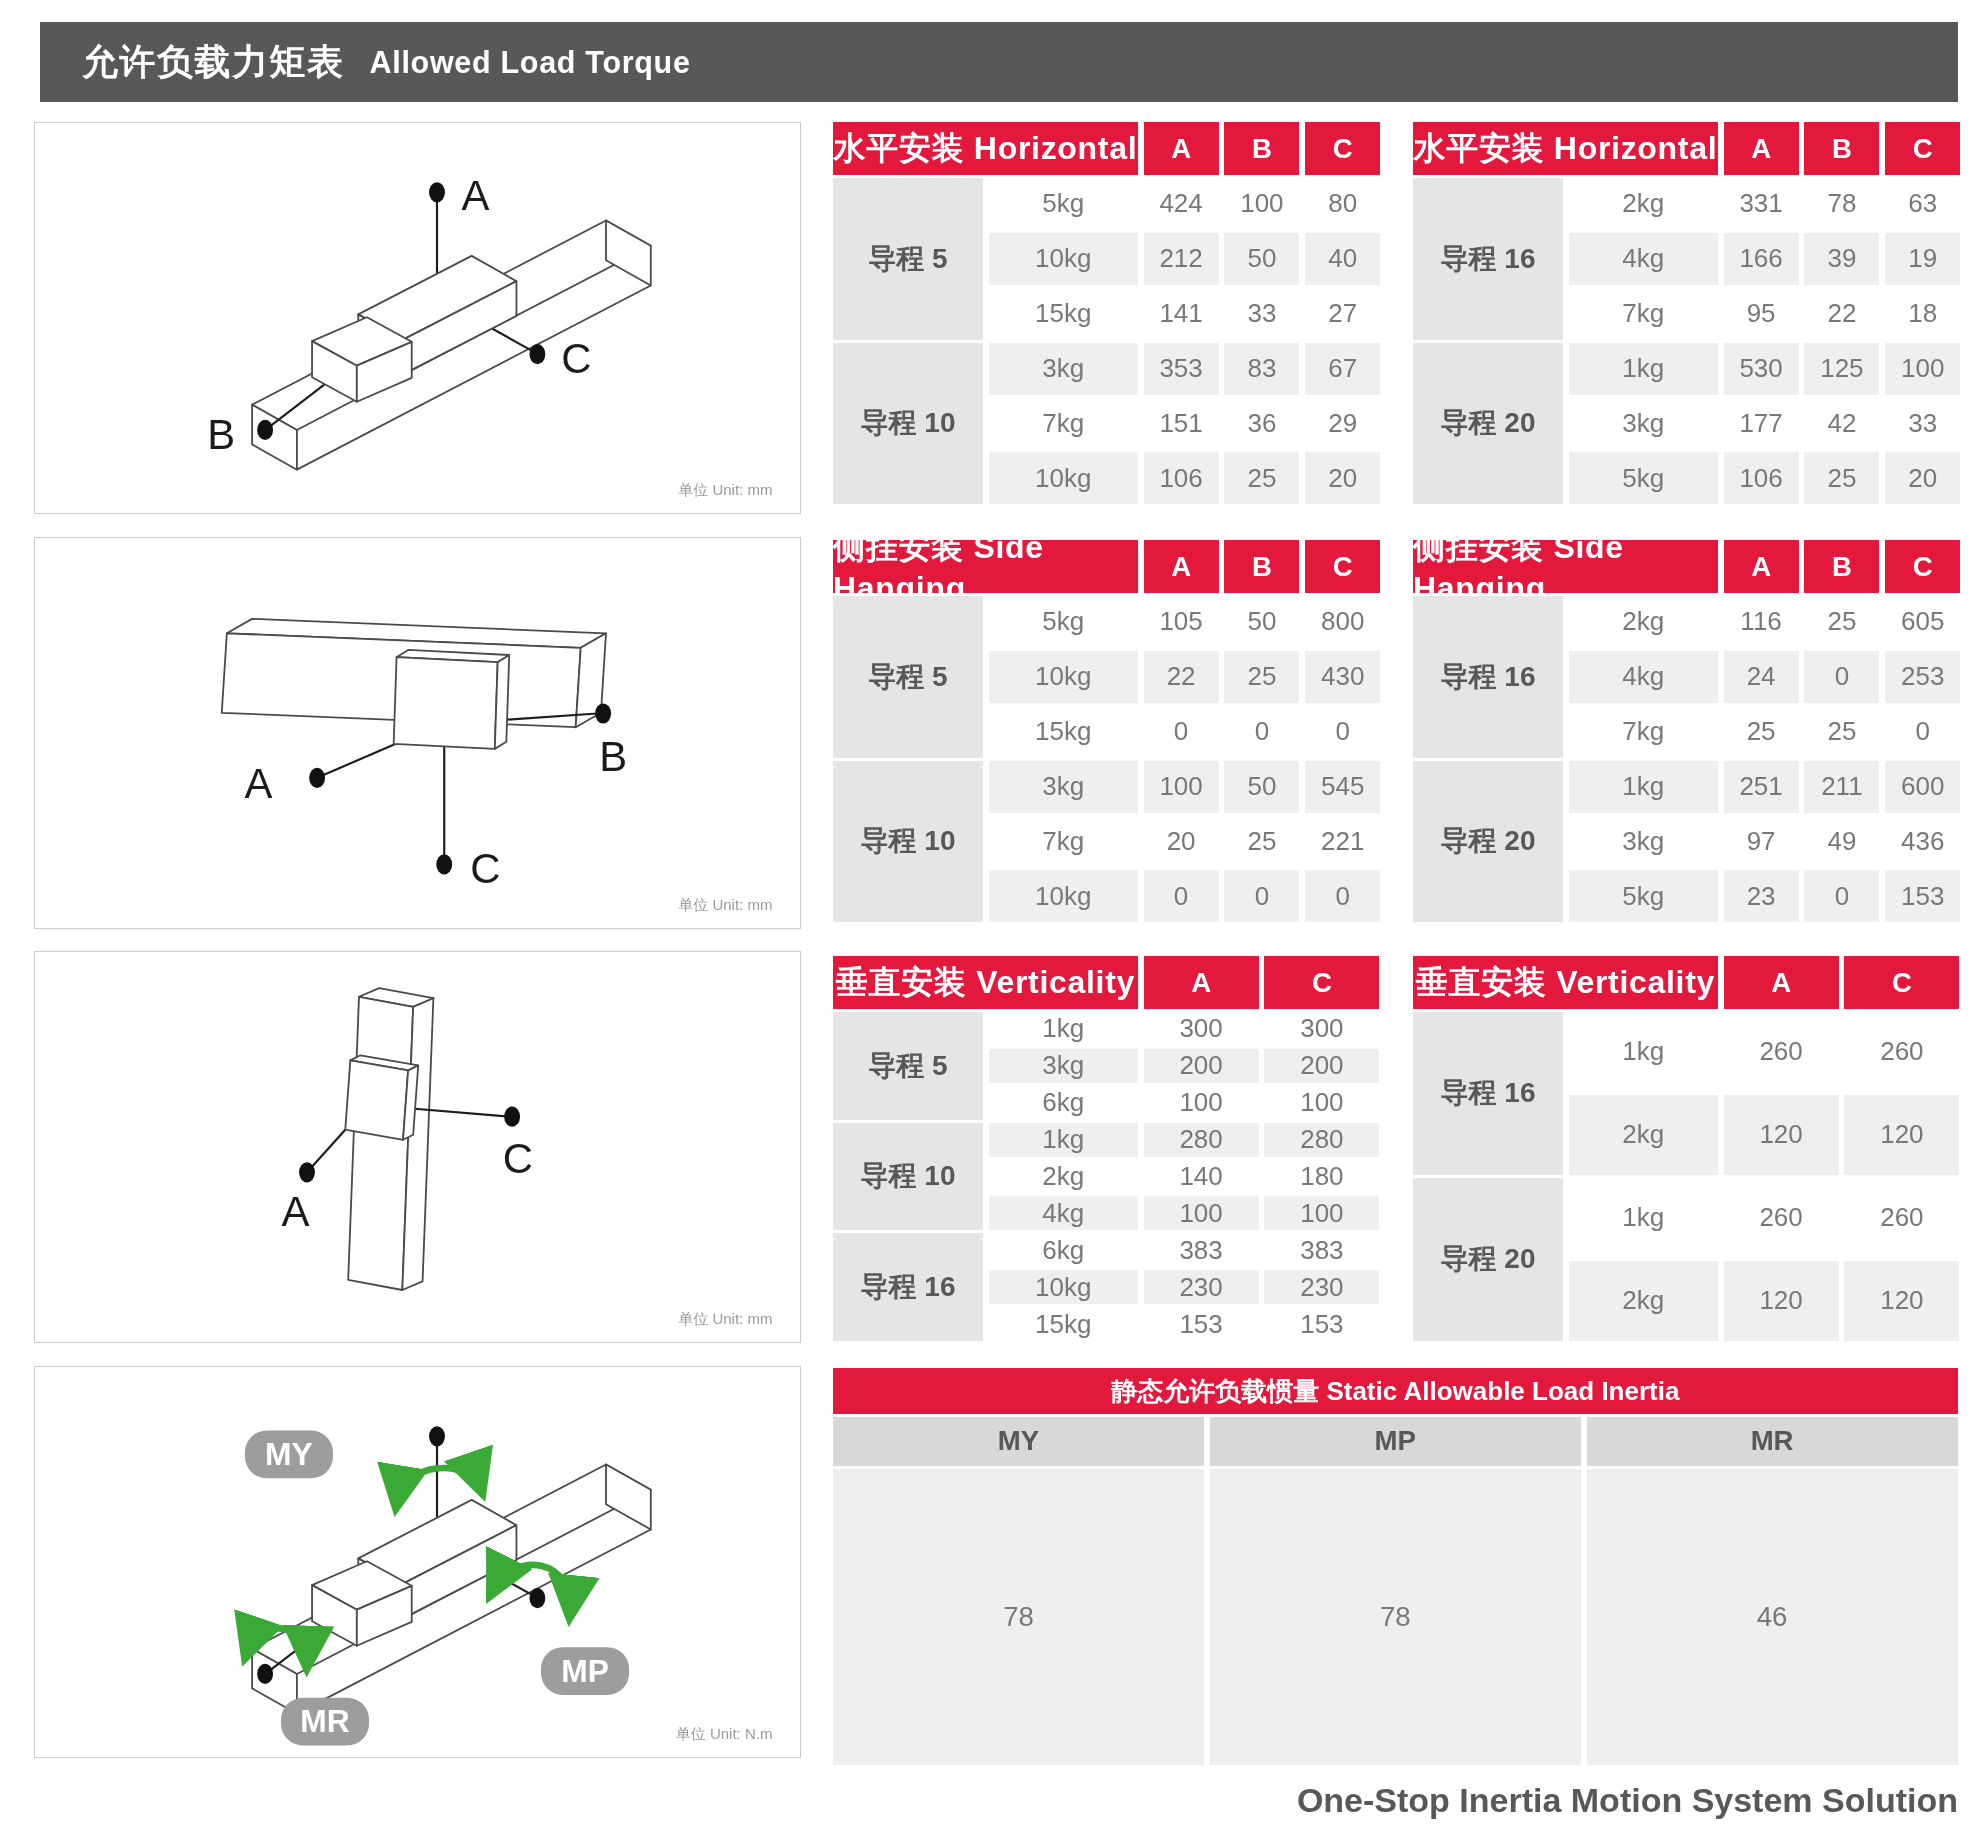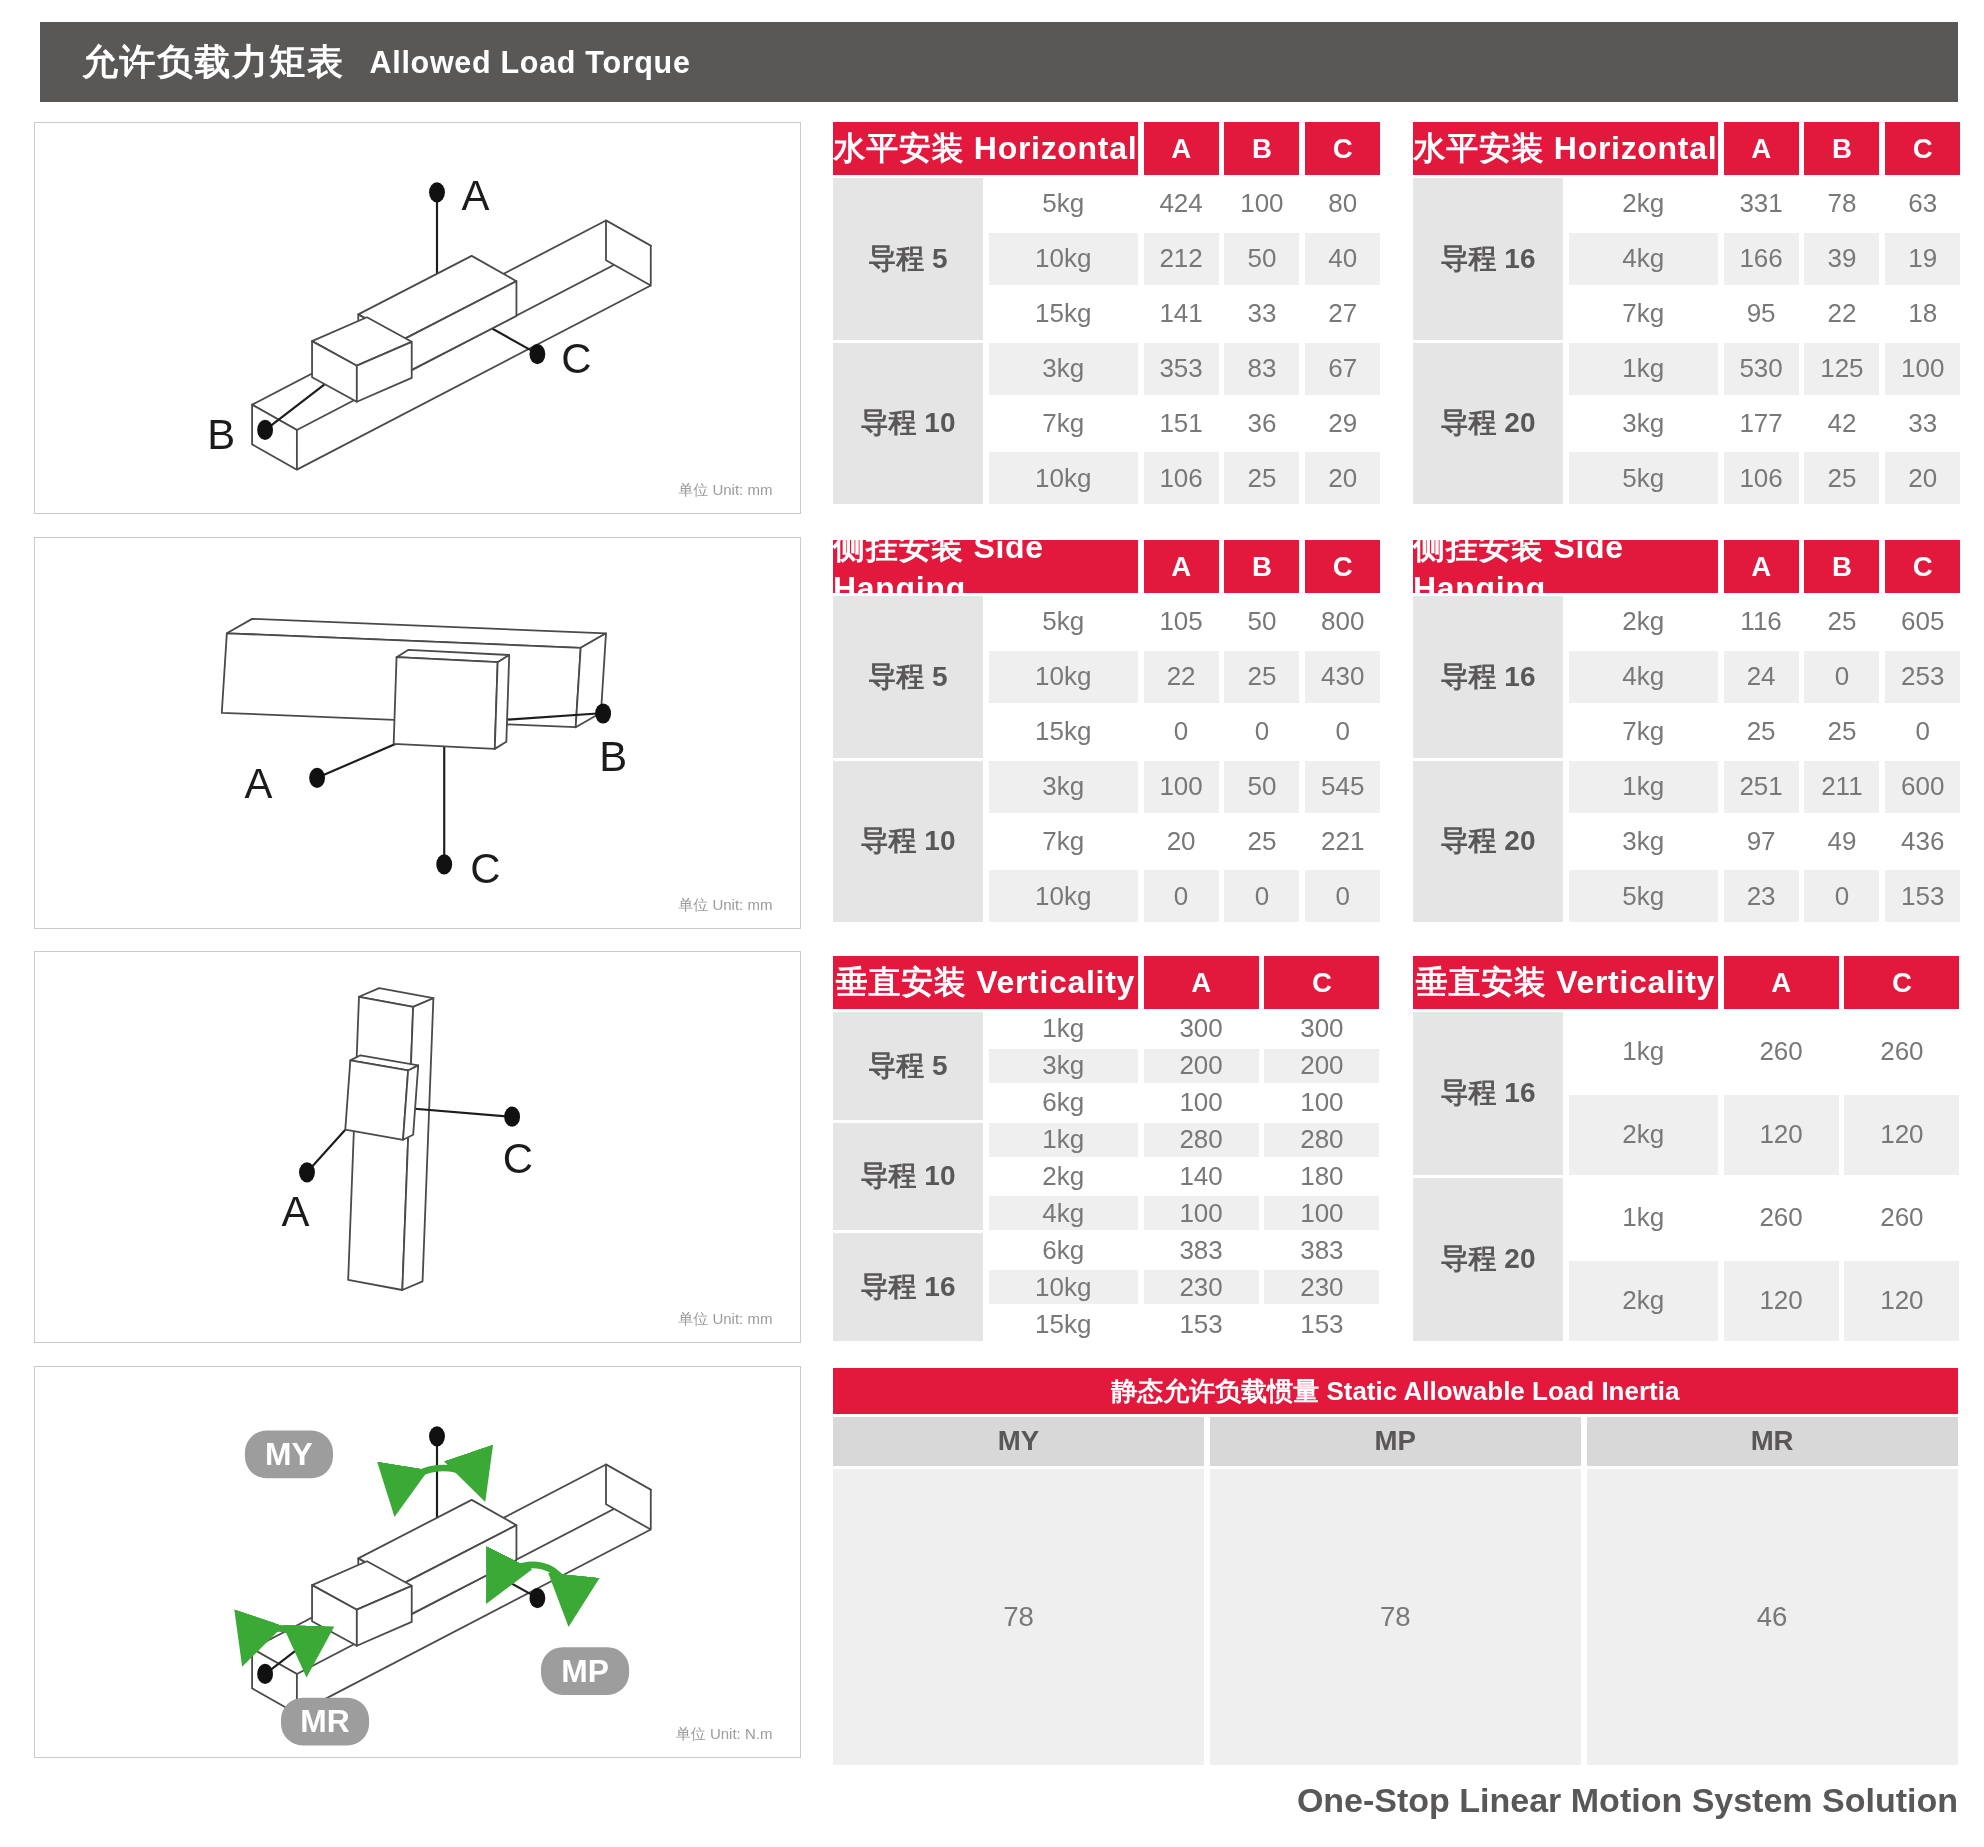--- a/index.html
+++ b/index.html
@@ -373,16 +373,16 @@
   <div class="itable" id="tbl-i">
       <div class="cell ititle">静态允许负载惯量 Static Allowable Load Inertia</div>
       <div class="cell icolh">MY</div>
       <div class="cell icolh">MP</div>
       <div class="cell icolh">MR</div>
       <div class="cell ival">78</div>
       <div class="cell ival">78</div>
       <div class="cell ival">46</div>
     </div>
 
-  <div class="footer">One-Stop Linear Motion System Solution</div>
+  <div class="footer">One-Stop Inertia Motion System Solution</div>
 
 </div>
 
 
 </body></html>

